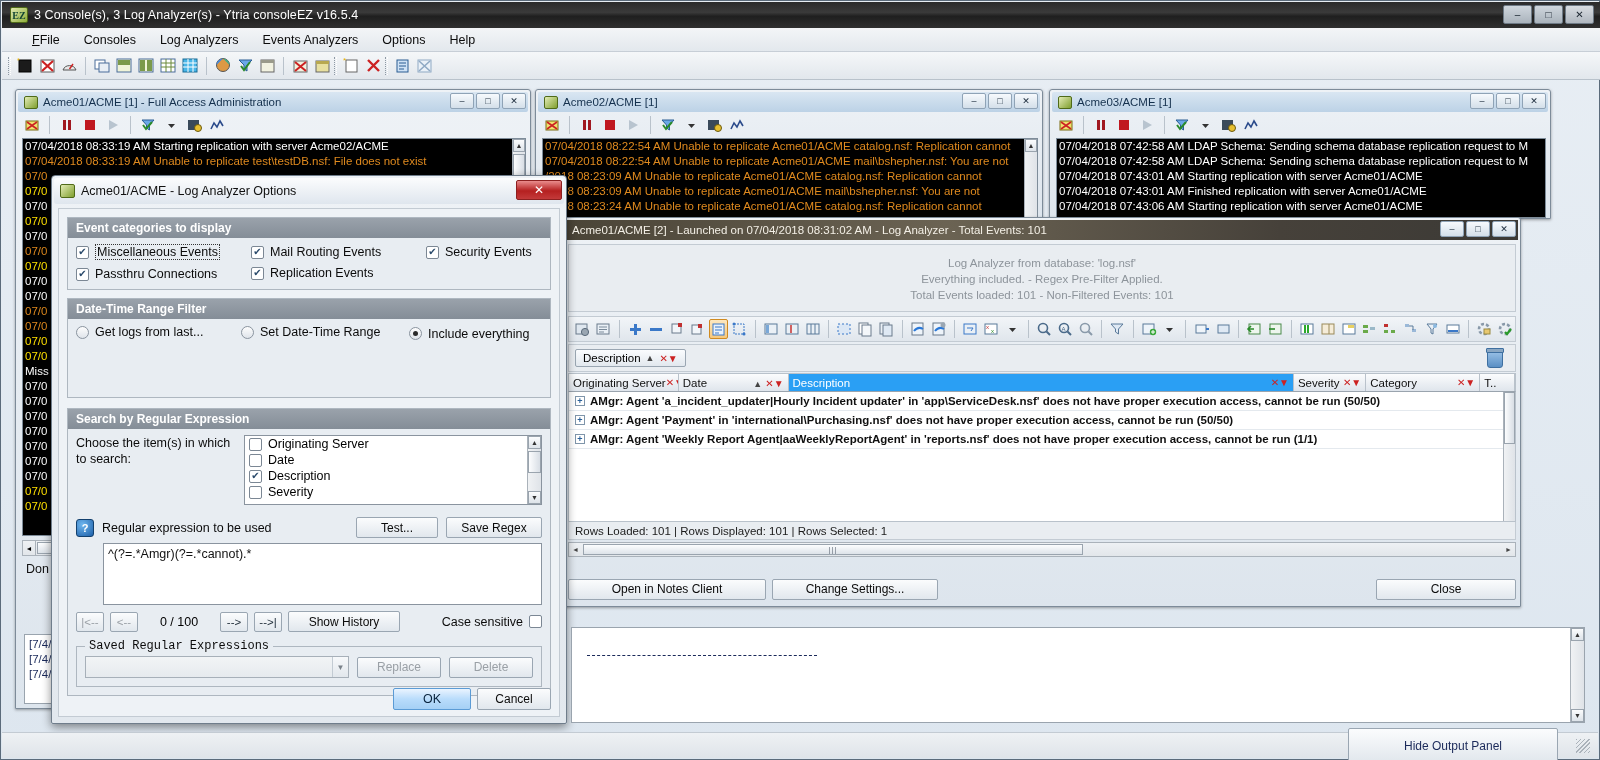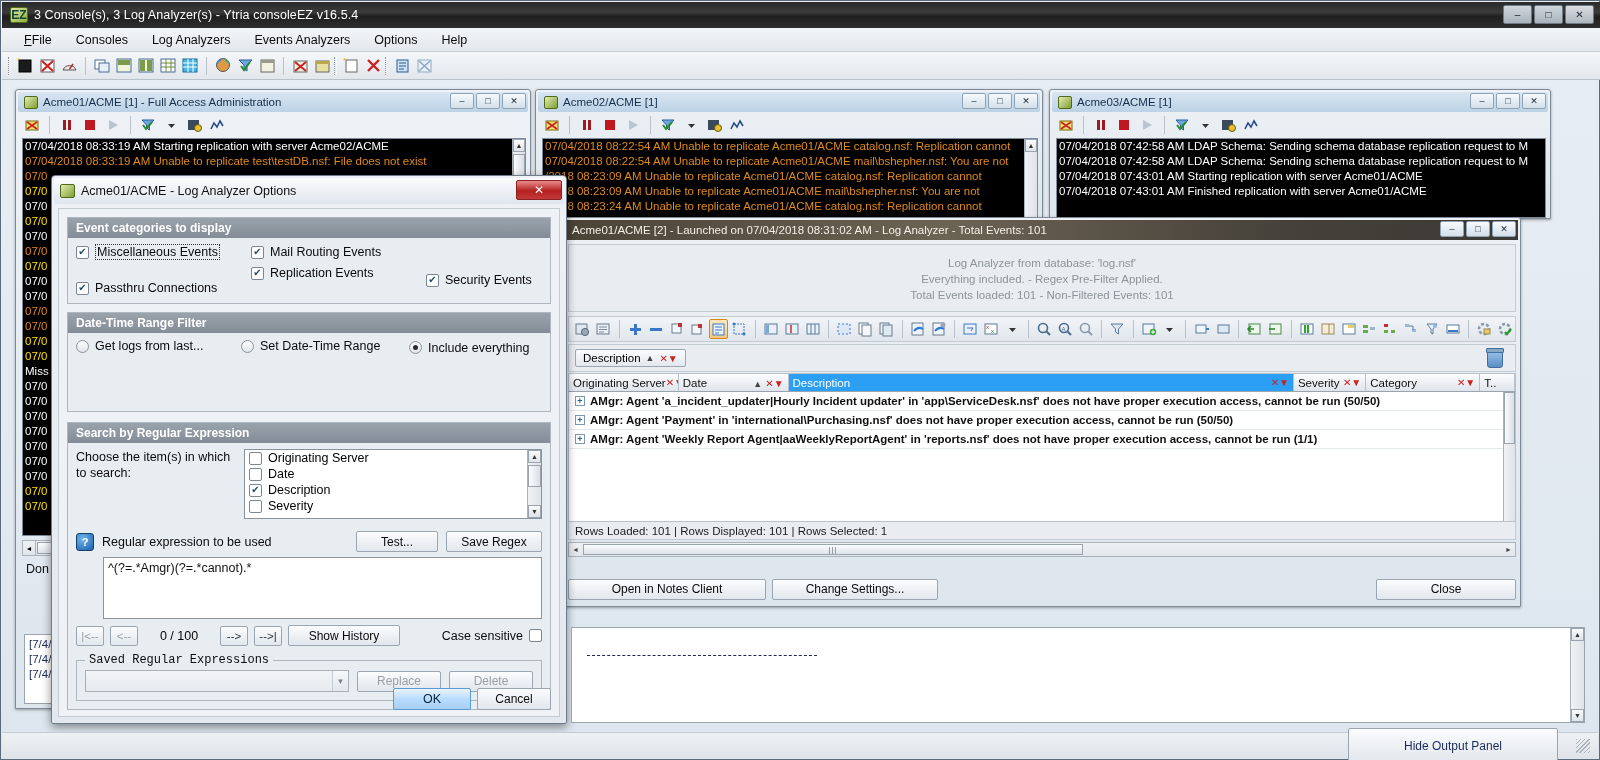--- a/index.html
+++ b/index.html
@@ -21,39 +21,39 @@
     position: absolute; left: 1px; top: 1px; width: 1598px; height: 26px;
     background: linear-gradient(to bottom, #2b2b2b 0%, #3a3a3a 40%, #1f1f1f 55%, #2f2f2f 100%);
     display: flex; align-items: center;
     color: #fff;
   }
   .titlebar .tb-icon {
     width: 18px; height: 16px; margin: 0 6px 0 8px;
     background: linear-gradient(135deg,#dfe8b0,#8fae3a);
     border: 1px solid #4f6a18; border-radius: 2px;
     display:flex; align-items:center; justify-content:center;
-    font-size: 12px; color:#143; font-weight:bold;
+    font-size: 10px; color:#143; font-weight:bold;font-family:Liberation Serif, serif;
   }
   .titlebar .tb-title { font-size: 12.5px; color: #ffffff; letter-spacing: 0.1px;}
   .win-btns { position:absolute; right:6px; top:3px; display:flex; gap:2px; }
   .win-btn {
     width: 29px; height: 19px;
     background: linear-gradient(to bottom,#cfd6dd,#aab3bc);
     border: 1px solid #6e7a86; border-radius: 2px;
     display:flex; align-items:center; justify-content:center;
     font-size: 10px; color:#1b2530;
   }
   .win-btn.close { background: linear-gradient(to bottom,#d9dde2,#b0b7bf); }
 
   
   .menubar {
     position: absolute; left: 1px; top: 27px; width: 1598px; height: 24px;
     background: linear-gradient(to bottom,#f3f5f7,#e3e8ed);
     border-bottom: 1px solid #c7ced6;
-    display: flex; align-items: center; padding-left: 10px;
+    display: flex; align-items: center; padding-left: 18px;
   }
   .menu-item { padding: 3px 12px; font-size: 12.5px; color: #0b0b0b; }
   .menu-item u { text-decoration: underline; }
 
   
   .toolbar {
     position: absolute; left: 1px; top: 51px; width: 1598px; height: 28px;
     background: linear-gradient(to bottom,#f5f7f9,#e2e7ec);
     border-bottom: 1px solid #b9c2cb;
     display: flex; align-items: center; padding-left: 6px; gap: 2px;
@@ -634,20 +634,21 @@
           <svg width="16" height="16">
             <path d="M2 12 L5 6 L8 10 L11 4 L14 9" stroke="#2a4a8a" stroke-width="1.6" fill="none"></path>
           </svg>
         </div>
     </div>
     <div class="console-out" style="height:80px;">
       <div class="cline c-white">07/04/2018 07:42:58 AM  LDAP Schema: Sending schema database replication request to M</div>
       <div class="cline c-white">07/04/2018 07:42:58 AM  LDAP Schema: Sending schema database replication request to M</div>
       <div class="cline c-white">07/04/2018 07:43:01 AM  Starting replication with server Acme01/ACME</div>
       <div class="cline c-white">07/04/2018 07:43:01 AM  Finished replication with server Acme01/ACME</div>
+      <div class="cline c-white">07/04/2018 07:43:06 AM  Starting replication with server Acme01/ACME</div>
     </div>
   </div>
 
   <div class="child" id="logwin">
     <div class="la-title">
       <span>Acme01/ACME [2] - Launched on 07/04/2018 08:31:02 AM - Log Analyzer - Total Events: 101</span>
       <div class="child-btns">
         <div class="cbtn">–</div>
         <div class="cbtn">□</div>
         <div class="cbtn">✕</div>
@@ -985,40 +986,40 @@
     </div>
     <div class="dlg-close">✕</div>
 
     <div class="dlg-body">
 
       <div class="grp">
         <div class="grp-hdr">Event categories to display</div>
         <div class="grp-body">
           <div style="display:flex;">
             <div style="width:175px;">
-              <div class="chk" style="margin-bottom:20px;">
+              <div class="chk" style="margin-bottom:6px;">
                 <span class="box checked"></span>
                 <span class="dotted">Miscellaneous Events</span>
               </div>
               <div class="chk">
                 <span class="box checked"></span>
                 <span>Passthru Connections</span>
               </div>
             </div>
             <div style="width:175px;">
               <div class="chk" style="margin-bottom:6px;">
                 <span class="box checked"></span>
                 <span>Mail Routing Events</span>
               </div>
               <div class="chk">
                 <span class="box checked"></span>
                 <span>Replication Events</span>
               </div>
             </div>
-            <div style="flex:1;margin-top:28px;">
+            <div style="flex:1;">
               <div class="chk">
                 <span class="box checked"></span>
                 <span>Security Events</span>
               </div>
             </div>
           </div>
         </div>
       </div>
 
       <div class="grp" style="height:100px;">

